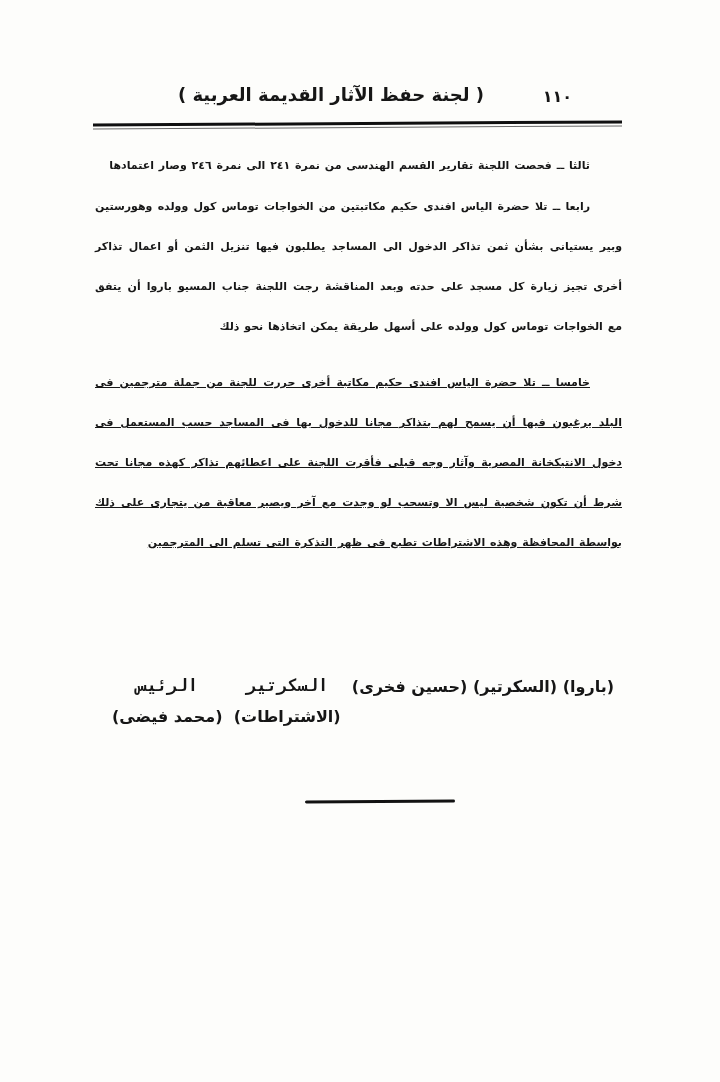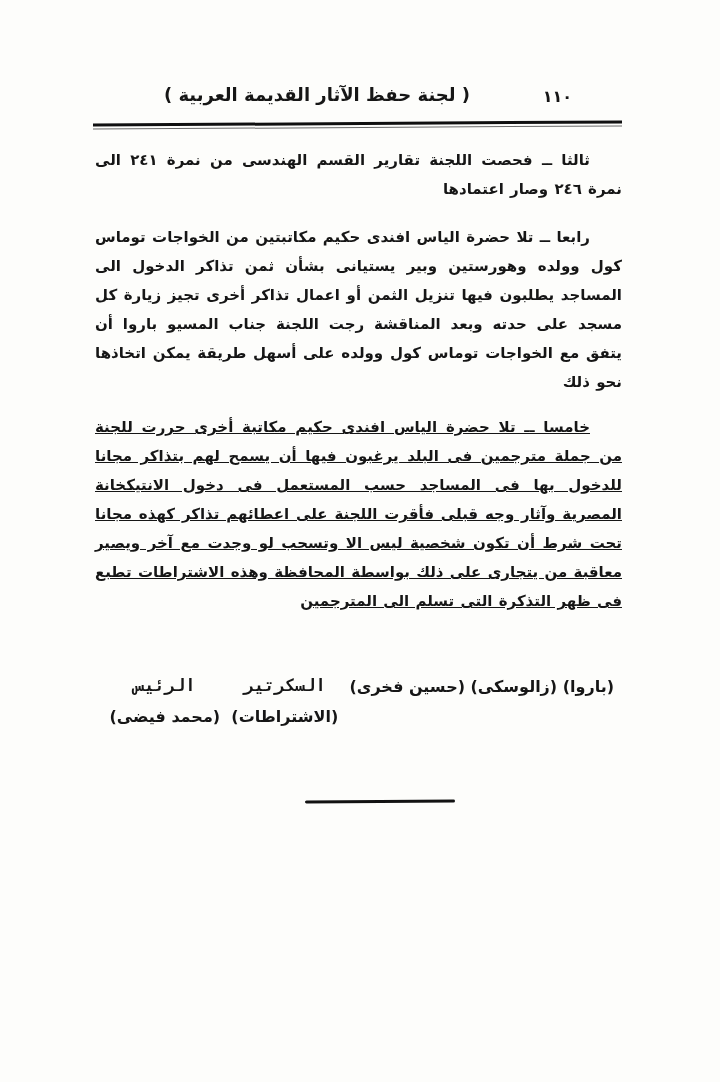--- a/index.html
+++ b/index.html
@@ -21,21 +21,21 @@
   .header {
     position: absolute;
     top: 84px;
     left: 95px;
     width: 527px;
     height: 30px;
     direction: rtl;
   }
   .header-title {
     position: absolute;
-    right: 152px;
+    right: 138px;
     left: 90px;
     top: 0;
     font-size: 18px;
     font-weight: bold;
     white-space: nowrap;
   }
   .page-number {
     position: absolute;
     right: 50px;
     top: 3px;
@@ -67,28 +67,28 @@
   
   .body-text {
     position: absolute;
     top: 146px;
     left: 95px;
     width: 527px;
     direction: rtl;
   }
   .para {
     margin: 0;
-    font-size: 15px;
+    font-size: 11px;
     font-weight: bold;
-    line-height: 29px;
+    line-height: 40px;
     text-align: justify;
     text-indent: 32px;
     word-spacing: 1px;
   }
-  .para + .para { margin-top: 19px; }
+  .para + .para { margin-top: 1px; }
   .para.p5 { margin-top: 16px; text-decoration: underline; }
   .para.p6 { margin-top: 16px; }
   
   .signatures {
     position: absolute;
     top: 672px;
     left: 95px;
     width: 527px;
     direction: rtl;
     display: flex;
@@ -130,21 +130,21 @@
   </div>
 
   <div class="body-text">
     <p class="para p3">ثالثا ــ فحصت اللجنة تقارير القسم الهندسى من نمرة ٢٤١ الى نمرة ٢٤٦ وصار اعتمادها</p>
     <p class="para p4">رابعا ــ تلا حضرة الياس افندى حكيم مكاتبتين من الخواجات توماس كول وولده وهورستين وبير يستيانى بشأن ثمن تذاكر الدخول الى المساجد يطلبون فيها تنزيل الثمن أو اعمال تذاكر أخرى تجيز زيارة كل مسجد على حدته وبعد المناقشة رجت اللجنة جناب المسيو باروا أن يتفق مع الخواجات توماس كول وولده على أسهل طريقة يمكن اتخاذها نحو ذلك</p>
     <p class="para p5">خامسا ــ تلا حضرة الياس افندى حكيم مكاتبة أخرى حررت للجنة من جملة مترجمين فى البلد يرغبون فيها أن يسمح لهم بتذاكر مجانا للدخول بها فى المساجد حسب المستعمل فى دخول الانتيكخانة المصرية وآثار وجه قبلى فأقرت اللجنة على اعطائهم تذاكر كهذه مجانا تحت شرط أن تكون شخصية ليس الا وتسحب لو وجدت مع آخر ويصير معاقبة من يتجارى على ذلك بواسطة المحافظة وهذه الاشتراطات تطبع فى ظهر التذكرة التى تسلم الى المترجمين</p>
   </div>
 
   <div class="signatures">
     <div class="sig-col members">
-      <div class="sig-names">(باروا) (زالوسكى) (حسين فخرى)</div>
+      <div class="sig-names">(باروا) (السكرتير) (حسين فخرى)</div>
     </div>
     <div class="sig-col secretary">
       <div class="sig-label">السكرتير</div>
       <div class="sig-names">(الاشتراطات)</div>
     </div>
     <div class="sig-col president">
       <div class="sig-label">الرئيس</div>
       <div class="sig-names">(محمد فيضى)</div>
     </div>
   </div>

